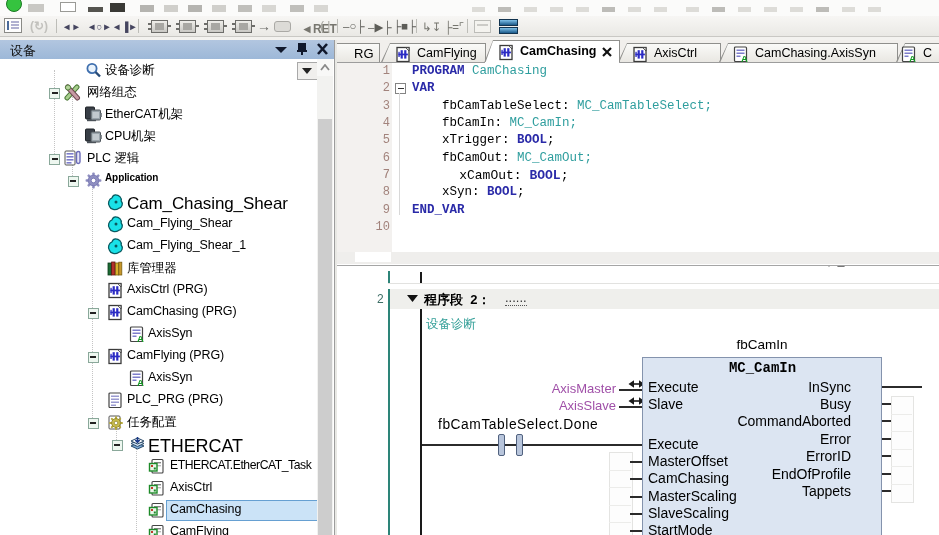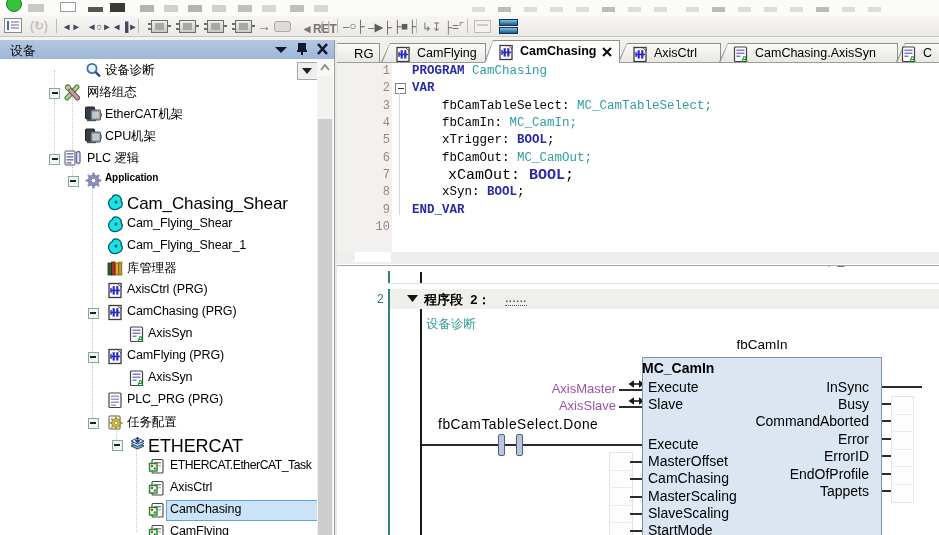--- a/index.html
+++ b/index.html
@@ -6,21 +6,21 @@
  font-family:"Liberation Sans",sans-serif;font-size:13px;color:#000;}
 .abs{position:absolute;}
 .mono{font-family:"Liberation Mono",monospace;white-space:pre;}
 .kw{color:#2a2aa8;font-weight:bold;}
 .ty{color:#2f9e9e;}
 .num{color:#a2837c;}
 .teal{color:#36a099;}
 .sep{position:absolute;width:1px;background:#bdbdb8;top:19px;height:14px;}
 svg{display:block;}
 .pinL{position:absolute;left:648px;width:140px;height:16px;line-height:16px;font-size:14px;}
-.pinR{position:absolute;width:227px;left:642px;text-align:right;height:16px;line-height:16px;font-size:14px;}
+.pinR{position:absolute;width:227px;left:624px;text-align:right;height:16px;line-height:16px;font-size:14px;}
 .ghost{position:absolute;border:1px solid #e4e4e2;background:#fdfdfd;}
 </style></head>
 <body>
 
 <div class="abs" style="left:0;top:0;width:939px;height:16px;background:#fbfbfa;"></div>
 <div id="row1">
     <div class="abs" style="left:6px;top:-4px;width:14px;height:14px;border-radius:50%;background:#35c33f;border:1px solid #1d7a25;"></div>
     <div class="abs" style="left:28px;top:4px;width:16px;height:8px;background:#c9c8c4;"></div>
     <div class="abs" style="left:60px;top:2px;width:16px;height:10px;background:#ffffff;"></div>
     <div class="abs" style="left:60px;top:2px;width:16px;height:10px;border:1px solid #9a9a96;box-sizing:border-box;"></div>
@@ -448,21 +448,21 @@
     <div class="abs mono" style="left:412px;top:80.35px;font-size:12.5px;line-height:17.35px;"><span class="kw">VAR</span></div>
     <div class="abs mono num" style="left:337px;top:97.7px;width:53px;text-align:right;font-size:12px;line-height:17.35px;">3</div>
     <div class="abs mono" style="left:412px;top:97.7px;font-size:12.5px;line-height:17.35px;">    fbCamTableSelect: <span class="ty">MC_CamTableSelect;</span></div>
     <div class="abs mono num" style="left:337px;top:115.05000000000001px;width:53px;text-align:right;font-size:12px;line-height:17.35px;">4</div>
     <div class="abs mono" style="left:412px;top:115.05000000000001px;font-size:12.5px;line-height:17.35px;">    fbCamIn: <span class="ty">MC_CamIn;</span></div>
     <div class="abs mono num" style="left:337px;top:132.4px;width:53px;text-align:right;font-size:12px;line-height:17.35px;">5</div>
     <div class="abs mono" style="left:412px;top:132.4px;font-size:12.5px;line-height:17.35px;">    xTrigger: <span class="kw">BOOL</span>;</div>
     <div class="abs mono num" style="left:337px;top:149.75px;width:53px;text-align:right;font-size:12px;line-height:17.35px;">6</div>
     <div class="abs mono" style="left:412px;top:149.75px;font-size:12.5px;line-height:17.35px;">    fbCamOut: <span class="ty">MC_CamOut;</span></div>
     <div class="abs mono num" style="left:337px;top:167.10000000000002px;width:53px;text-align:right;font-size:12px;line-height:17.35px;">7</div>
-    <div class="abs mono" style="left:412px;top:167.10000000000002px;font-size:15px;line-height:17.35px;">    xCamOut: <span class="kw">BOOL</span>;</div>
+    <div class="abs mono" style="left:428px;top:167.10000000000002px;font-size:13px;line-height:17.35px;">    xCamOut: <span class="kw">BOOL</span>;</div>
     <div class="abs mono num" style="left:337px;top:184.45000000000002px;width:53px;text-align:right;font-size:12px;line-height:17.35px;">8</div>
     <div class="abs mono" style="left:412px;top:184.45000000000002px;font-size:12.5px;line-height:17.35px;">    xSyn: <span class="kw">BOOL</span>;</div>
     <div class="abs mono num" style="left:337px;top:201.8px;width:53px;text-align:right;font-size:12px;line-height:17.35px;">9</div>
     <div class="abs mono" style="left:412px;top:201.8px;font-size:12.5px;line-height:17.35px;"><span class="kw">END_VAR</span></div>
     <div class="abs mono num" style="left:337px;top:219.15px;width:53px;text-align:right;font-size:12px;line-height:17.35px;">10</div>
     <div class="abs mono" style="left:412px;top:219.15px;font-size:12.5px;line-height:17.35px;"></div>
   </div>
 
 <div class="abs" style="left:395px;top:83px;width:9px;height:9px;border:1px solid #848484;background:#fff;">
   <div class="abs" style="left:1.5px;top:3.5px;width:6px;height:1.5px;background:#333;"></div>
@@ -524,21 +524,21 @@
 <div class="abs" style="left:609px;top:522px;width:22px;height:1px;background:#ececea;"></div>
 
 <div class="abs" style="left:630px;top:461px;width:12px;height:1.6px;background:#2b2b2b;"></div>
 <div class="abs" style="left:630px;top:478px;width:12px;height:1.6px;background:#2b2b2b;"></div>
 <div class="abs" style="left:630px;top:496px;width:12px;height:1.6px;background:#2b2b2b;"></div>
 <div class="abs" style="left:630px;top:513px;width:12px;height:1.6px;background:#2b2b2b;"></div>
 <div class="abs" style="left:630px;top:530px;width:12px;height:1.6px;background:#2b2b2b;"></div>
 
 <div class="abs" style="left:690px;top:337px;width:144px;text-align:center;font-size:13.5px;">fbCamIn</div>
 <div class="abs" style="left:642px;top:357px;width:238px;height:178px;background:#dce5f2;border:1.5px solid #8493ad;"></div>
-<div class="abs" style="left:642px;top:360px;width:241px;font-weight:bold;font-size:14px;">MC_CamIn</div>
+<div class="abs" style="left:642px;top:360px;width:241px;text-align:center;font-weight:bold;font-size:14px;font-family:Liberation Mono, monospace;">MC_CamIn</div>
 <div id="pins">
     <div class="pinL" style="top:379px">Execute</div>
     <div class="pinL" style="top:396px">Slave</div>
     <div class="pinL" style="top:436px">Execute</div>
     <div class="pinL" style="top:453px">MasterOffset</div>
     <div class="pinL" style="top:470px">CamChasing</div>
     <div class="pinL" style="top:488px">MasterScaling</div>
     <div class="pinL" style="top:505px">SlaveScaling</div>
     <div class="pinL" style="top:522px">StartMode</div>
     <div class="pinR" style="top:379px">InSync</div>

